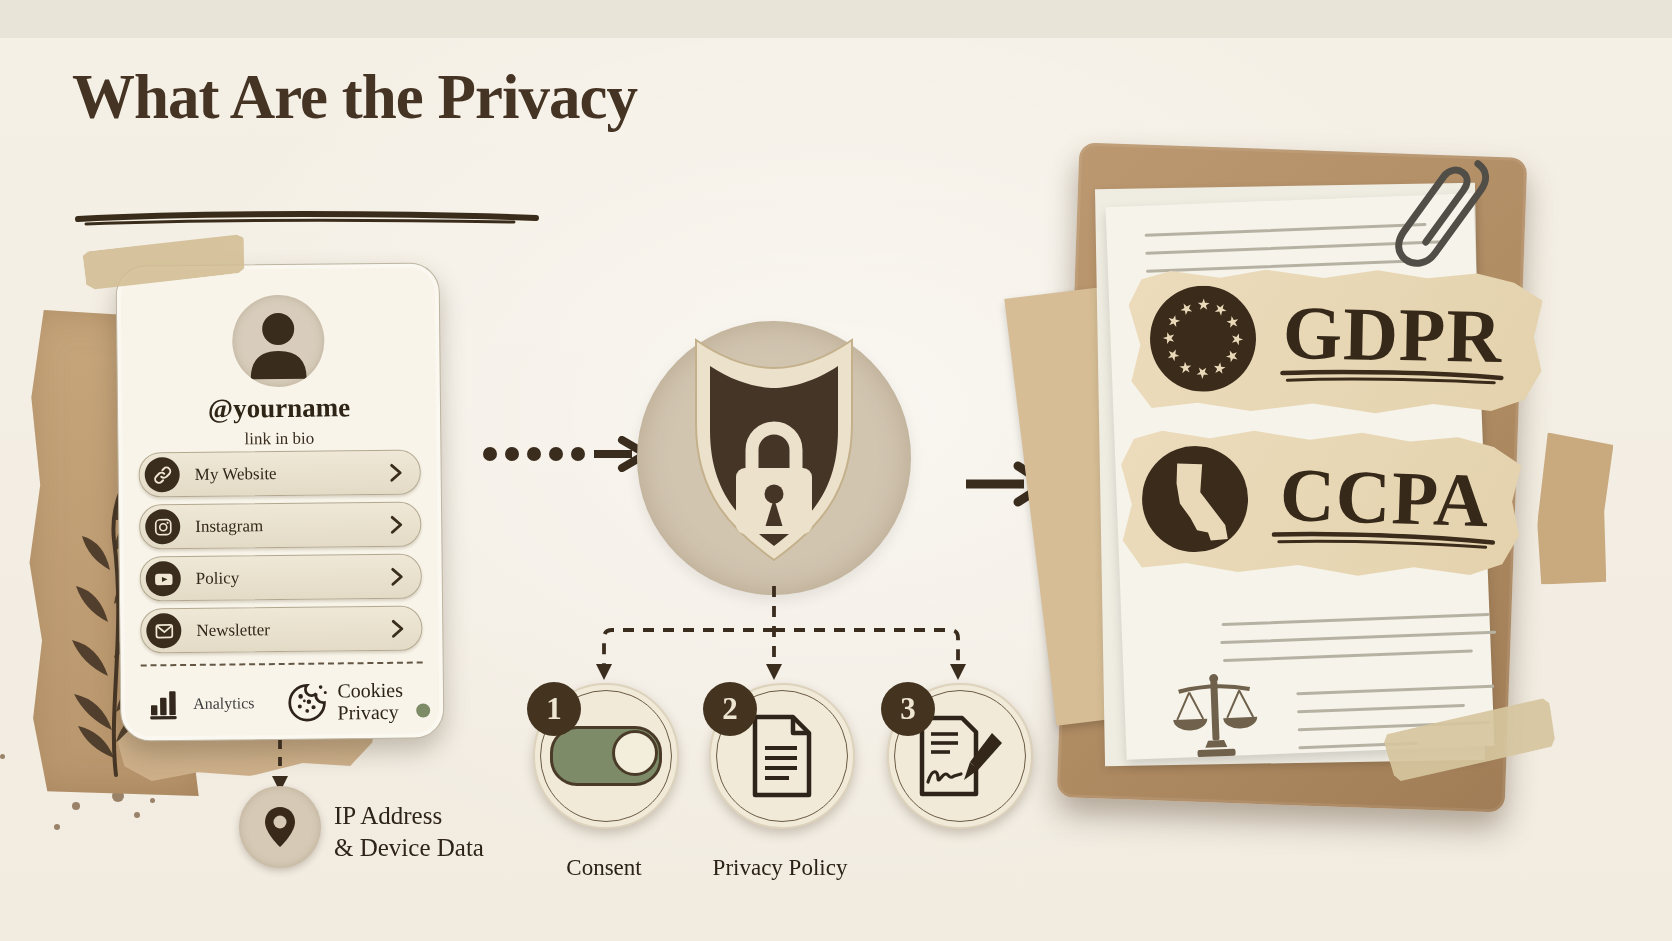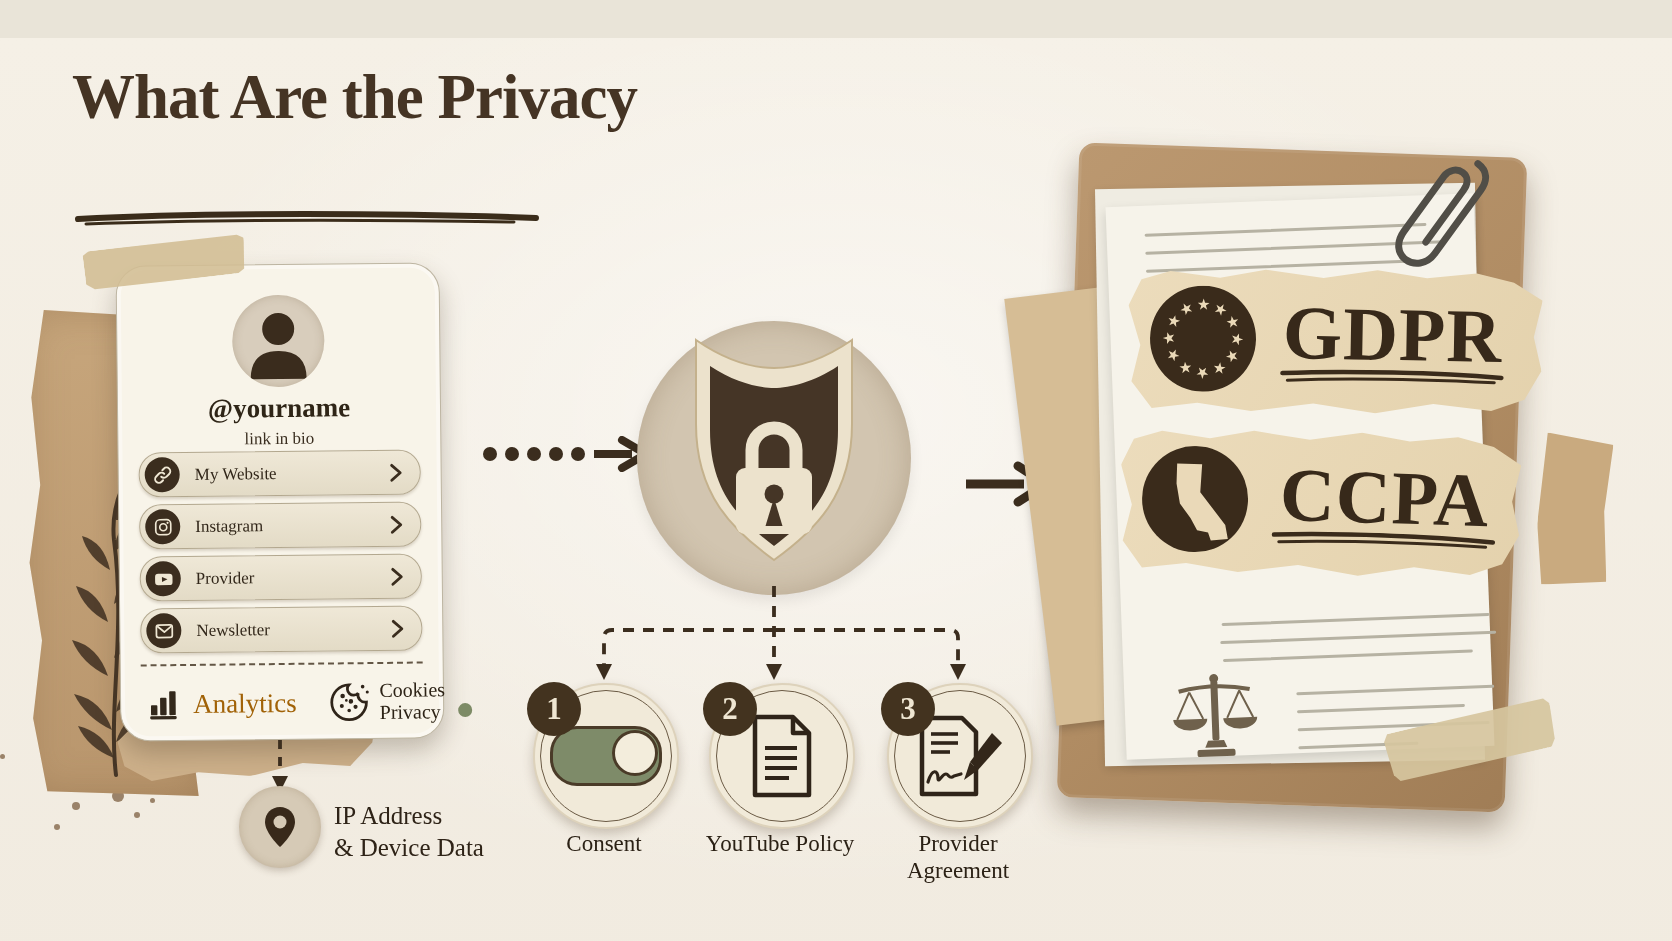--- a/index.html
+++ b/index.html
@@ -50,21 +50,21 @@
   .links{position:absolute;left:20px;right:20px;top:186px;display:flex;flex-direction:column;gap:7px;}
   .link-row{height:43px;border-radius:22px;display:flex;align-items:center;padding:0 13px 0 5px;
     background:linear-gradient(180deg,#efe8d7,#e3dbc6);border:1px solid #b3a88f;
     box-shadow:0 2px 3px rgba(90,70,45,.2);cursor:pointer;}
   .link-ic{flex:none;width:35px;height:35px;border-radius:50%;background:#3b2d1e;display:flex;align-items:center;justify-content:center;}
   .link-label{margin-left:15px;font-size:17px;color:#32271a;}
   .chev{margin-left:auto;display:flex;}
   .card-divider{position:absolute;left:20px;right:20px;top:398px;border-top:2.5px dashed #4a3b29;opacity:.85;}
   .card-footer{position:absolute;left:20px;right:18px;top:410px;height:56px;display:flex;align-items:center;}
   .analytics{display:flex;align-items:center;gap:11px;margin-left:8px;}
-  .analytics span{font-size:27px;color:#a16207;}
+  .analytics span{font-size:16px;color:#404040;}
   .vdiv{width:1.5px;height:46px;background:#8d8069;margin:0 15px 0 17px;}
   .cookies{display:flex;align-items:center;gap:9px;}
   .cookies-text{font-size:20px;line-height:1.08;color:#2d2316;}
   .green-dot{width:14px;height:14px;border-radius:50%;background:#7d8b66;margin-left:4px;margin-top:18px;}
 
   
   .ip-circle{left:239px;top:748px;width:82px;height:82px;border-radius:50%;background:#d6cab6;
     box-shadow:0 3px 7px rgba(80,60,40,.25), inset 0 0 8px rgba(120,95,60,.25);
     display:flex;align-items:center;justify-content:center;z-index:2;}
   .ip-label{left:334px;top:762px;font-size:25px;line-height:1.28;color:#2e2317;}
@@ -75,21 +75,21 @@
 
   
   .step-circle{width:142px;height:142px;border-radius:50%;background:#f1ead9;border:2px solid #ddd2bb;
     box-shadow:0 5px 11px rgba(80,60,40,.25);z-index:3;}
   .step-circle::after{content:"";position:absolute;inset:5px;border:1.8px solid #6a5a44;border-radius:50%;}
   .badge{position:absolute;left:-8px;top:-3px;width:54px;height:54px;border-radius:50%;background:#43331f;
     color:#efe6d2;font-size:31px;font-weight:700;display:flex;align-items:center;justify-content:center;z-index:4;}
   .step-icon{position:absolute;inset:0;display:flex;align-items:center;justify-content:center;}
   .toggle{width:106px;height:54px;border-radius:27px;background:#7e8b69;border:3px solid #4a3b28;position:relative;}
   .knob{position:absolute;right:1px;top:1px;width:46px;height:46px;border-radius:50%;background:#f3eddc;border:3px solid #4a3b28;box-sizing:border-box;}
-  .step-label{position:absolute;top:792px;text-align:center;font-size:23px;line-height:1.18;color:#2b2115;z-index:3;}
+  .step-label{position:absolute;top:816px;text-align:center;font-size:23px;line-height:1.18;color:#2b2115;z-index:3;}
 
   
   .folder{left:1068px;top:112px;width:448px;height:655px;border-radius:16px;z-index:4;
     background:linear-gradient(135deg,#bb9870 0%,#b08c63 55%,#a07d56 100%);
     transform:rotate(2deg);box-shadow:0 16px 30px rgba(70,50,30,.38), inset 0 0 0 3px rgba(255,255,255,.08);}
   .paper-beige{left:1030px;top:252px;width:122px;height:430px;background:#d6bd95;transform:rotate(-7deg);z-index:5;
     box-shadow:0 4px 9px rgba(0,0,0,.18);}
   .paper-back{left:1100px;top:148px;width:380px;height:577px;background:#efece2;transform:rotate(-1deg);z-index:6;
     box-shadow:0 3px 8px rgba(0,0,0,.12);}
   .paper-main{left:1116px;top:162px;width:368px;height:553px;background:#f6f3ea;transform:rotate(-2.2deg);z-index:7;
@@ -195,21 +195,21 @@
             </svg>
           </span>
       </div>
       <div class="link-row">
         <span class="link-ic">
           <svg width="22" height="22" viewBox="0 0 24 24">
             <rect x="2.5" y="6" width="19" height="12.5" rx="3.5" fill="#efe7d3"></rect>
             <path d="M10,9.5 L16,12.2 L10,15 Z" fill="#3b2d1e"></path>
           </svg>
           </span>
-        <span class="link-label">Provider</span>
+        <span class="link-label">Policy</span>
         <span class="chev">
           <svg width="22" height="22" viewBox="0 0 22 22" fill="none" stroke="#3a2d1e" stroke-width="2.8" stroke-linecap="round" stroke-linejoin="round">
               <polyline points="7,3.5 15.5,11 7,18.5"></polyline>
             </svg>
           </span>
       </div>
       <div class="link-row">
         <span class="link-ic">
           <svg width="20" height="20" viewBox="0 0 24 24" fill="none" stroke="#efe7d3" stroke-width="2.1" stroke-linejoin="round">
             <rect x="2.5" y="4.5" width="19" height="15" rx="2.5"></rect>
@@ -334,21 +334,21 @@
         <path d="M48,5 v16 h16"></path>
         <g stroke-width="4">
             <line x1="20" y1="36" x2="52" y2="36"></line>
             <line x1="20" y1="46" x2="52" y2="46"></line>
         <line x1="20" y1="56" x2="52" y2="56"></line>
             <line x1="20" y1="66" x2="44" y2="66"></line>
           </g>
       </svg>
     </div>
   </div>
-  <div class="step-label" style="left:690px;width:180px;">YouTube Policy</div>
+  <div class="step-label" style="left:690px;width:180px;">Privacy Policy</div>
 
   <div class="abs step-circle" style="left:887px;top:645px;">
     <div class="badge">3</div>
     <div class="step-icon">
       <svg width="92" height="88" viewBox="0 0 92 88">
         <g fill="none" stroke="#2f2419" stroke-width="4.5" stroke-linejoin="round">
           <path d="M8,6 h40 l14,14 v62 h-54 Z"></path>
           <g stroke-width="3.6">
               <line x1="17" y1="22" x2="44" y2="22"></line>
               <line x1="17" y1="31" x2="44" y2="31"></line>
@@ -356,21 +356,20 @@
             </g>
           <path d="M14,70 C18,56 24,58 24,66 C24,72 28,62 32,62 C35,62 35,68 40,64 L47,62" stroke-width="3.2" stroke-linecap="round"></path>
         </g>
         <g fill="#33271a">
           <polygon points="50,68 56,50 64,58"></polygon>
           <polygon points="56,50 78,21 88,31 64,58"></polygon>
         </g>
       </svg>
     </div>
   </div>
-  <div class="step-label" style="left:883px;width:150px;">Provider Agreement</div>
 
   <div class="abs folder"></div>
   <div class="abs paper-beige"></div>
   <div class="abs paper-back"></div>
   <div class="abs paper-main">
     <div class="gline" style="left:38px;top:28px;width:282px;"></div>
     <div class="gline" style="left:38px;top:46px;width:300px;"></div>
     <div class="gline" style="left:38px;top:64px;width:262px;"></div>
     <div class="gline" style="left:100px;top:420px;width:268px;"></div>
     <div class="gline" style="left:98px;top:438px;width:276px;"></div>

